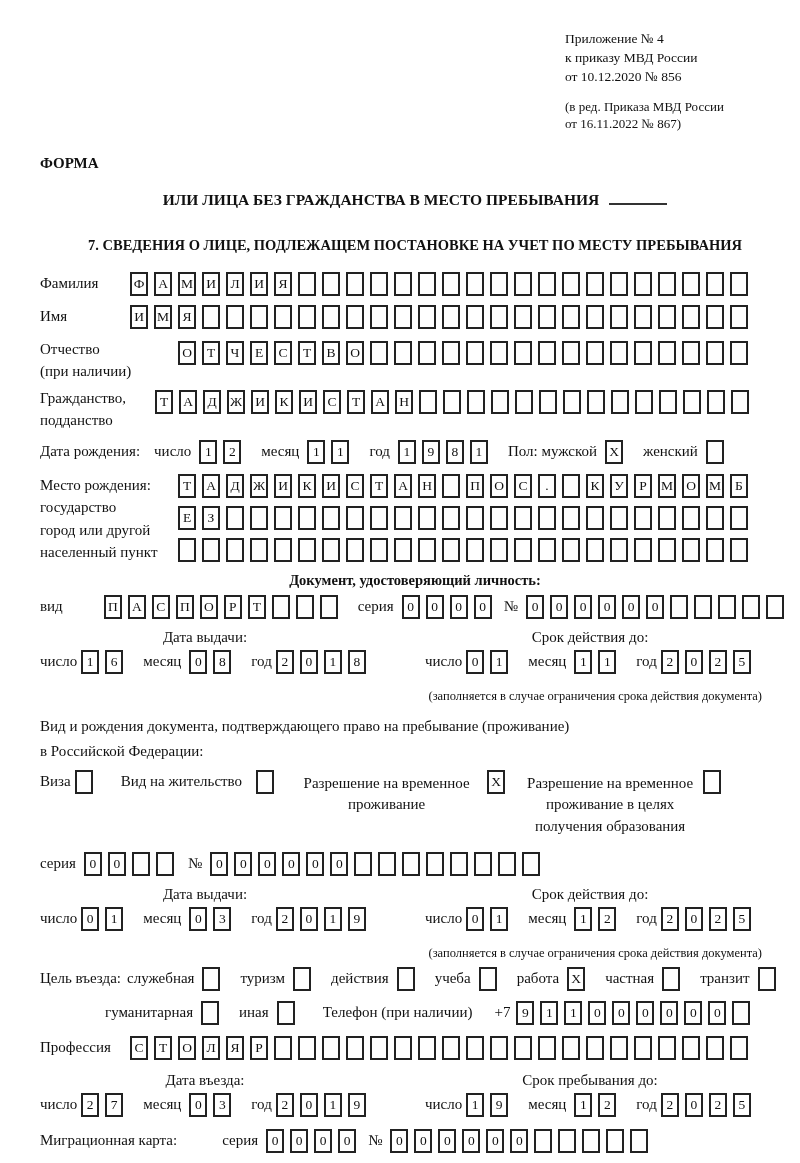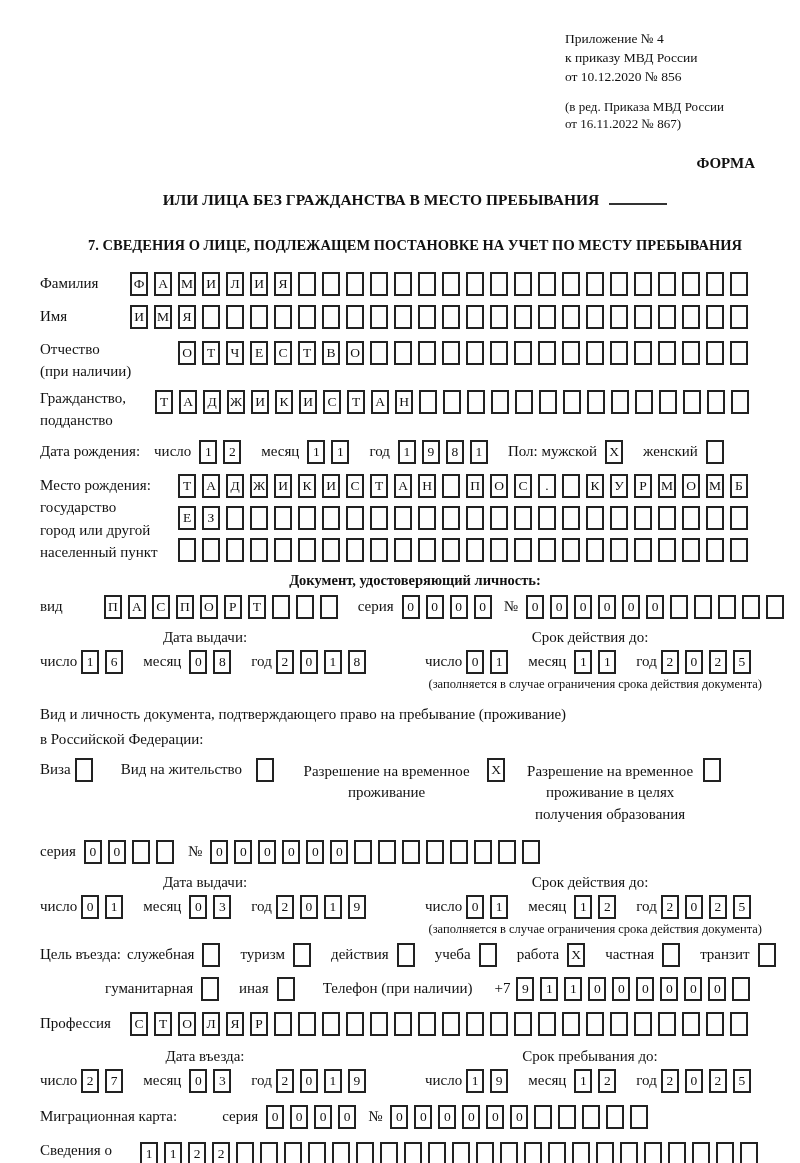--- a/index.html
+++ b/index.html
@@ -4,21 +4,21 @@
 <style>
   html,body{margin:0;padding:0;background:#fff;}
   body{width:800px;height:1163px;overflow:hidden;color:#111;
        font-family:"Liberation Serif","DejaVu Serif",serif;font-size:15px;}
   .page{padding:30px 10px 0 40px;position:relative;}
   .b{font-weight:bold;}
   
   .hdr-wrap{display:flex;justify-content:flex-end;padding-right:30px;}
   .hdr{width:195px;font-size:13.5px;line-height:1.4;}
   .hdr-sub{font-size:13px;line-height:1.35;margin-top:11px;}
-  .forma{ text-align:right;padding-right:35px;font-size:15px;margin-top:22px;}
+  .forma{ padding-right:35px;font-size:15px;margin-top:22px;}
   
   .title{text-align:center;font-size:15.5px;line-height:1.6;margin-top:16px;}
   .blank-line{display:inline-block;width:58px;border-bottom:2px solid #333;height:14px;margin-left:10px;}
   .sect{ text-align:center;font-size:14.5px;margin-top:24px;}
   
   .cells{display:flex;flex-wrap:nowrap;}
   .cell{flex:0 0 auto;width:18px;height:24px;box-sizing:border-box;border:2px solid #222;
         margin-right:6px;display:inline-flex;align-items:center;justify-content:center;
         font-size:13.5px;background:#fff;}
   
@@ -27,21 +27,21 @@
   .lblcol{flex:0 0 auto;line-height:1.5;}
   .w90{width:90px;} .w115{width:115px;} .w138{width:138px;} .w65{width:65px;} .w100{width:100px;}
   .cellrows .cells{margin-bottom:8px;}
   .inline{display:flex;align-items:center;flex-wrap:nowrap;}
   .inline .cells{margin:0 0 0 8px;}
   .gap{margin-left:14px;} .gap2{margin-left:22px;}
   .dsect{display:flex;margin-top:14px;}
   .dcol-l{width:385px;} .dcol-r{flex:1;}
   .dhead{text-align:center;margin-bottom:4px;}
   .dhead-l{width:330px;} .dhead-r{width:330px;}
-  .note{font-size:12.5px;text-align:right;padding-right:28px;margin-top:3px;}
+  .note{font-size:12.5px;text-align:right;padding-right:28px;margin-top:15px;}
   .docline{margin-top:14px;}
   .opts{display:flex;align-items:flex-start;margin-top:10px;}
   .optlbl{padding-top:3px;}
   .optlbl-c{text-align:center;line-height:1.45;padding-top:3px;}
   .w170{width:170px;} .w185{width:185px;}
   .opts .cells{margin-left:8px;margin-top:0;}
   .center-b{text-align:center;font-size:14.5px;margin-top:12px;}
 </style>
 </head>
 <body>
@@ -398,21 +398,21 @@
             <span class="cell">2</span>
             <span class="cell">0</span>
             <span class="cell">2</span>
             <span class="cell">5</span>
           </span>
       </div>
     </div>
   </div>
   <div class="note">(заполняется в случае ограничения срока действия документа)</div>
 
-  <div class="docline">Вид и личность документа, подтверждающего право на пребывание (проживание)</div>
+  <div class="docline">Вид и рождения документа, подтверждающего право на пребывание (проживание)</div>
   <div class="docline" style="margin-top:8px;">в Российской Федерации:</div>
 
   <div class="opts">
     <span class="optlbl">Виза</span>
     <span class="cells" style="margin-left:4px;">
         <span class="cell"></span>
       </span>
     <span class="optlbl gap2">Вид на жительство</span>
     <span class="cells" style="margin-left:14px;">
         <span class="cell"></span>

